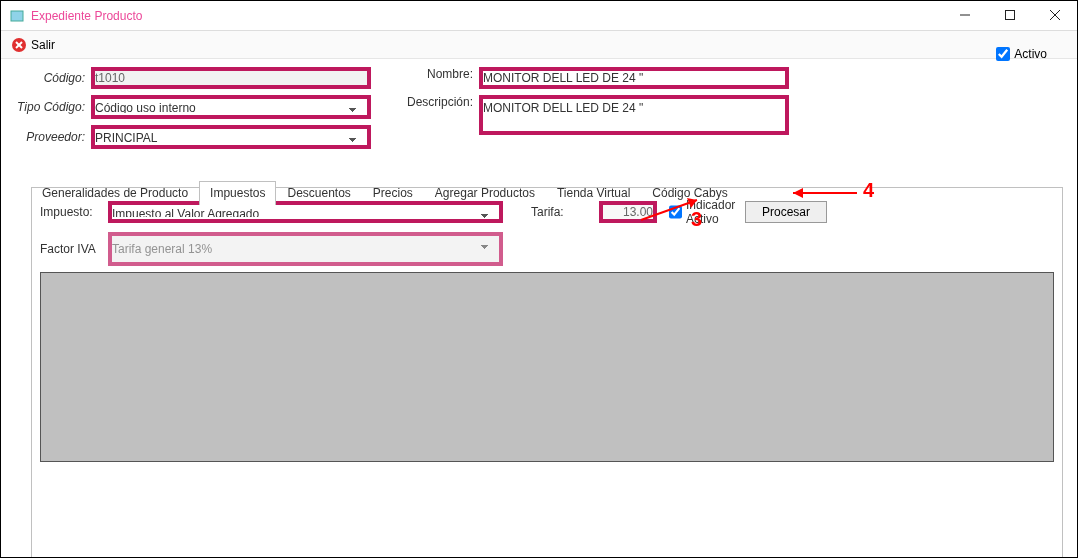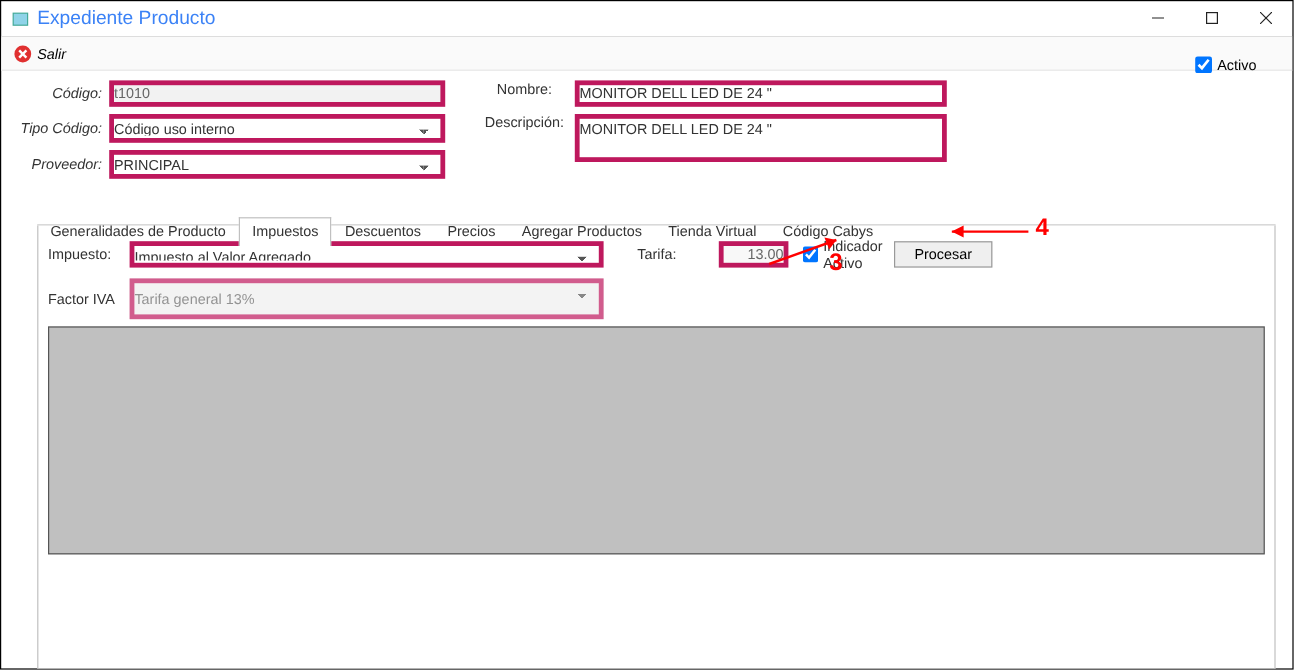--- a/index.html
+++ b/index.html
@@ -1,36 +1,36 @@
 <!DOCTYPE html>
 <html><head>
   <meta charset="utf-8">
   <style>
     * { box-sizing: border-box; margin: 0; padding: 0; font-family: "Segoe UI", Tahoma, sans-serif; font-size: 12px; }
     body { background: #fff; width: 1078px; height: 558px; border: 1px solid #000; position: relative; }
 
     .titlebar { height: 30px; display: flex; align-items: center; padding-left: 8px; border-bottom: 1px solid #ddd; }
     .titlebar .app-icon { width: 16px; height: 16px; margin-right: 6px; display: inline-block; }
-    .titlebar .title { color: #3b82f6; font-size: 16px; }
+    .titlebar .title { color: #ec4899; font-size: 12px; }
     .win-controls { position: absolute; right: 0; top: 0; display: flex; }
     .win-btn { width: 45px; height: 28px; display: flex; align-items: center; justify-content: center; }
     .win-btn svg { stroke: #222; }
 
     .toolbar { height: 28px; display: flex; align-items: center; padding-left: 10px; border-bottom: 1px solid #e6e6e6; background: #fafafa; }
-    .salir-btn { display: flex; align-items: center; gap: 4px; cursor: default; font-style: italic; }
+    .salir-btn { display: flex; align-items: center; gap: 4px; cursor: default; }
     .salir-icon { width: 16px; height: 16px; }
     .activo-check { position: absolute; right: 30px; top: 46px; display: flex; align-items: center; gap: 4px; }
     .activo-check input { width: 14px; height: 14px; }
 
     .form-area { padding: 8px 14px 6px 14px; display: flex; gap: 30px; }
     .form-col { display: flex; flex-direction: column; gap: 6px; }
     .form-row { display: flex; align-items: center; gap: 6px; }
     .form-row label { text-align: right; color: #333; }
     .form-col.left .form-row label { width: 70px; font-style: italic; }
-    .form-col.right .form-row label { width: 72px; text-align: center; }
+    .form-col.right .form-row label { width: 72px; }
     .form-col.right .form-row { align-items: flex-start; }
 
     .txt, .combo, .textarea { border: 4px solid #be185d; background: #fff; padding: 2px 0; font-size: 12px; color: #333; }
     .txt.ro { background: #f2f2f2; color: #666; }
     .txt.codigo { width: 280px; height: 22px; }
     .combo { width: 280px; height: 24px; appearance: none; -webkit-appearance: none; background-image: linear-gradient(45deg, transparent 50%, #555 50%), linear-gradient(135deg, #555 50%, transparent 50%); background-position: calc(100% - 14px) 9px, calc(100% - 10px) 9px; background-size: 4px 4px, 4px 4px; background-repeat: no-repeat; }
     .textarea { width: 310px; height: 40px; resize: none; }
     .txt.nombre { width: 310px; height: 22px; }
 
     .tabs-wrap { margin: 8px 14px 0 30px; }

